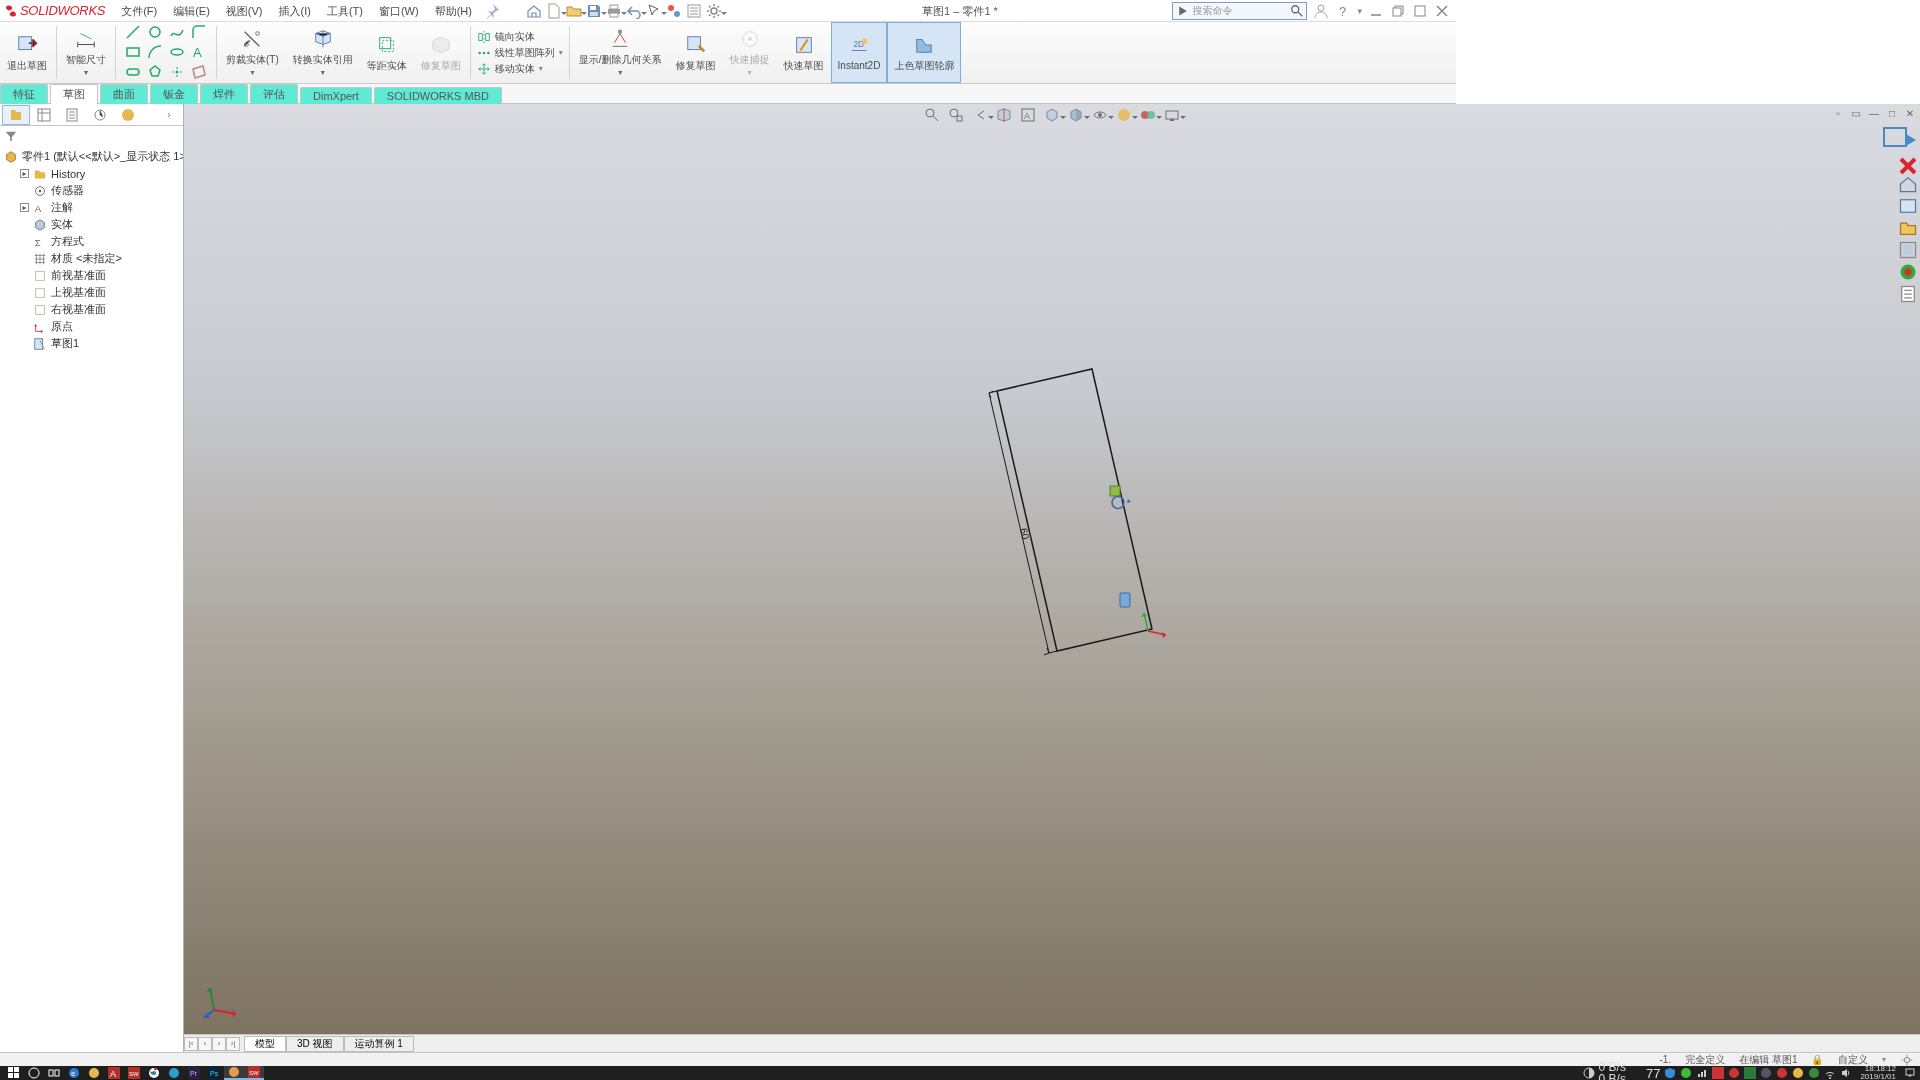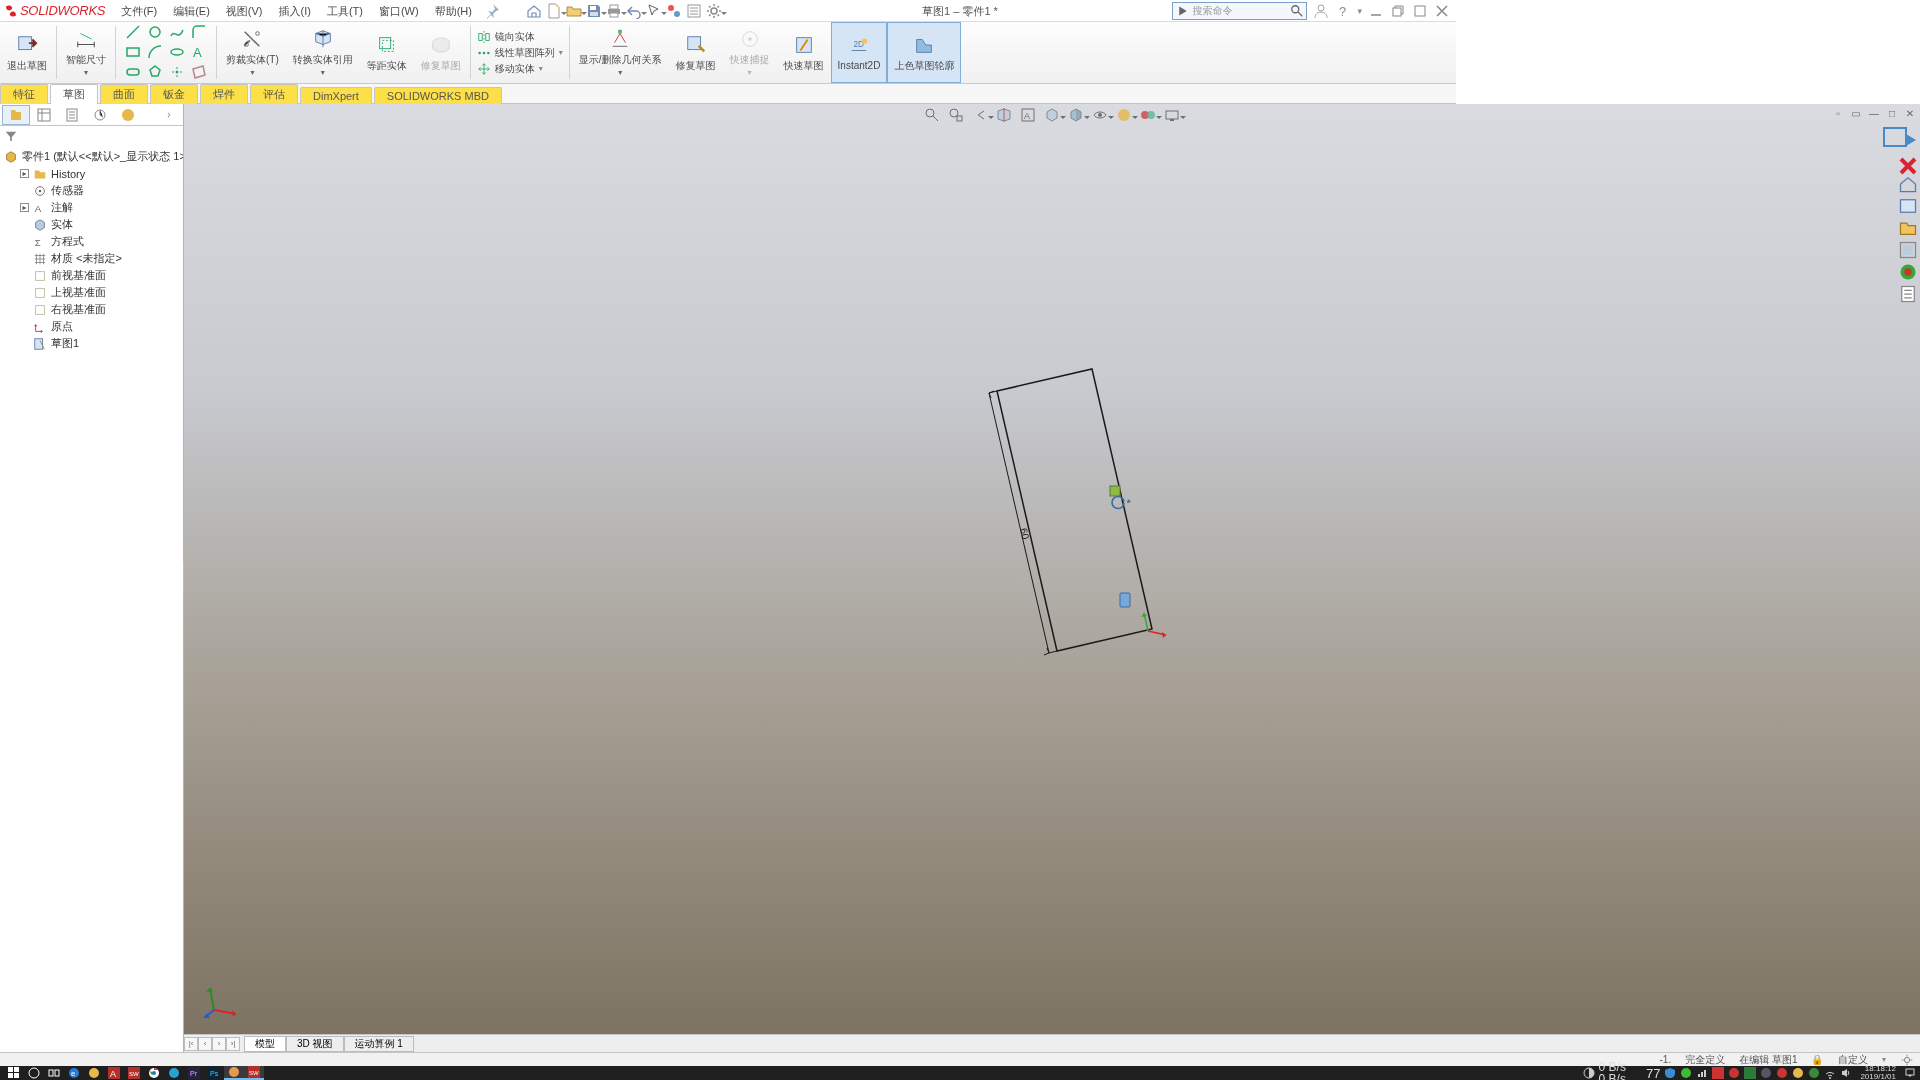--- a/index.html
+++ b/index.html
@@ -37,21 +37,21 @@
 .rgrid { display: grid; grid-template-columns: auto auto auto auto; grid-auto-rows: 20px; gap: 0 4px; padding: 2px 6px; align-content: center; }
 .rgrid .sm { width: 18px; height: 18px; display: flex; align-items: center; justify-content: center; }
 .rgrid .sm svg { width: 16px; height: 16px; }
 .rsep { width: 1px; background: #d0d4d8; margin: 4px 2px; }
 .rcol { display: flex; flex-direction: column; justify-content: center; gap: 2px; padding: 0 4px; }
 .rcol .row { display: flex; align-items: center; gap: 4px; font-size: 10px; color: #4a4a4a; white-space: nowrap; }
 .rcol .row svg { width: 14px; height: 14px; }
 
 
 #cmdtabs { height: 20px; background: #f7f7f7; display: flex; align-items: flex-end; border-bottom: 1px solid #c5c5c5; font-size: 11px; }
-#cmdtabs .ct { padding: 2px 12px; border: 1px solid #c5c5c5; border-bottom: none; background: #fde047; margin-right: 2px; border-radius: 2px 2px 0 0; color: #555; position: relative; top: 1px; }
+#cmdtabs .ct { padding: 2px 12px; border: 1px solid #c5c5c5; border-bottom: none; background: #5eead4; margin-right: 2px; border-radius: 2px 2px 0 0; color: #555; position: relative; top: 1px; }
 #cmdtabs .ct.active { background: #fff; }
 
 
 #main { position: absolute; top: 104px; bottom: 28px; left: 0; right: 0; display: flex; }
 
 
 #ftpanel { width: 184px; background: #fff; border-right: 1px solid #b4b4b4; display: flex; flex-direction: column; }
 #ftpanel .pm-tabs { height: 22px; border-bottom: 1px solid #c5c5c5; display: flex; align-items: center; gap: 0; padding-left: 2px; }
 #ftpanel .pm-tabs .pt { width: 28px; height: 20px; display: flex; align-items: center; justify-content: center; border: 1px solid transparent; }
 #ftpanel .pm-tabs .pt.active { border-color: #9cb6d4; background: #e8f0fa; }

